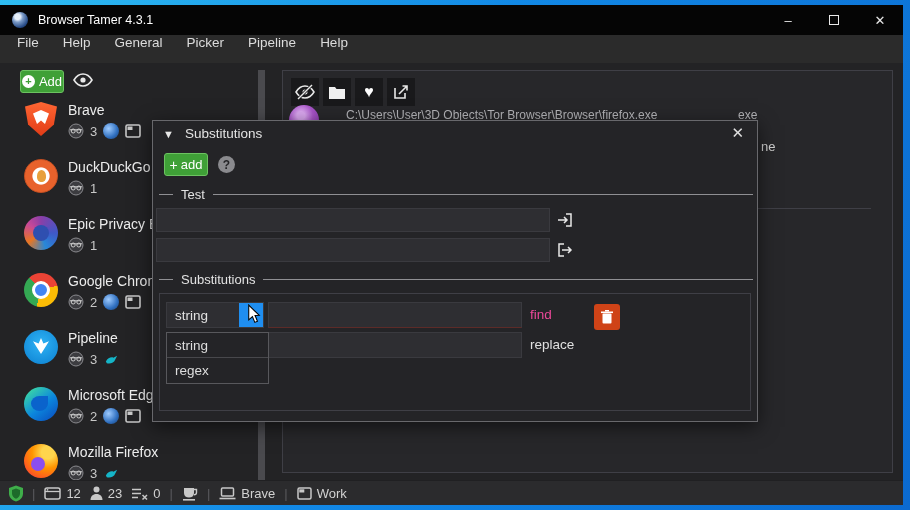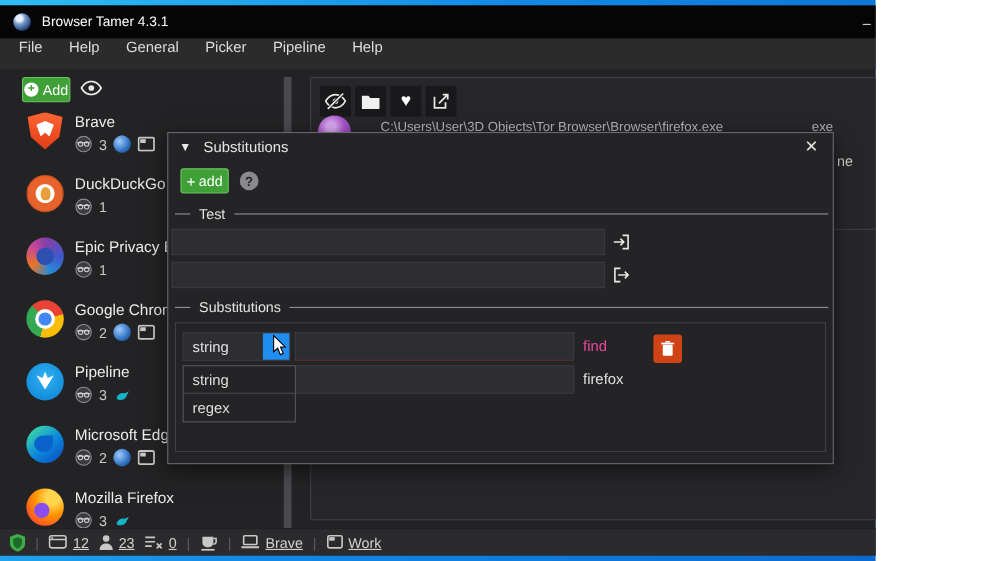--- a/index.html
+++ b/index.html
@@ -1,17 +1,17 @@
 <!DOCTYPE html>
 <html><head>
 <meta charset="utf-8">
 <style>
   * { margin:0; padding:0; box-sizing:border-box; }
   body { font-family:"Liberation Sans", sans-serif; }
-  .page { position:relative; width:796px; height:510px; overflow:hidden;
+  .page { position:relative; width:910px; height:510px; overflow:hidden;
           background:linear-gradient(115deg,#2fbdf2 0%,#1289e6 45%,#0b6ad0 100%); }
   .window { position:absolute; left:0; top:5px; width:903px; height:500px; background:#232325; }
 
   
   .titlebar { position:absolute; left:0; top:0; width:100%; height:30px; background:#050505;
               display:flex; align-items:center; color:#fff; }
   .app-icon { width:16px; height:16px; border-radius:50%; margin:0 10px 0 12px;
               background:radial-gradient(circle at 35% 30%,#e8f1fb 0 18%,#7d9cc8 35%,#274b86 70%,#0e2348); }
   .title-text { font-size:12.5px; }
   .win-controls { margin-left:auto; display:flex; }
@@ -116,21 +116,21 @@
                 border-radius:3px; display:flex; align-items:center; justify-content:center; }
   .dropdown { position:absolute; left:6px; top:38px; width:103px; background:#242427;
               border:1px solid #58585c; z-index:20; }
   .dd-option { height:25px; display:flex; align-items:center; padding-left:8px; font-size:13.5px; color:#dedede; }
   .dd-option:first-child { border-bottom:1px solid #48484c; }
 
   
   .statusbar { position:absolute; left:0; top:475px; width:100%; height:25px; background:#2b2b2d;
                border-top:1px solid #202022; display:flex; align-items:center; gap:9px;
                padding-left:9px; color:#d2d2d2; font-size:13px; }
-  .sb-group { display:flex; align-items:flex-start; gap:5px;text-decoration:underline; }
+  .sb-group { display:flex; align-items:center; gap:5px; }
   .sb-sep { color:#5a5a5e; }
 
   .cursor { position:absolute; left:247px; top:304px; z-index:100; }
 </style>
 </head>
 <body>
 
 <div class="page">
   <div class="window">
 
@@ -375,21 +375,21 @@
         <div class="find-input"></div>
         <div class="find-label">find</div>
         <div class="row-delete">
           <svg width="12" height="14" viewBox="0 0 12 14">
               <rect x="1.5" y="3.5" width="9" height="10" rx="1" fill="#fff"></rect>
               <rect x="0" y="1.5" width="12" height="1.6" fill="#fff"></rect>
               <rect x="4" y="0" width="4" height="1.5" fill="#fff"></rect>
             </svg>
         </div>
         <div class="replace-input"></div>
-        <div class="replace-label">firefox</div>
+        <div class="replace-label">replace</div>
         <div class="dropdown">
           <div class="dd-option">string</div>
           <div class="dd-option">regex</div>
         </div>
       </div>
     </div>
 
     <div class="statusbar">
       <svg width="14" height="17" viewBox="0 0 14 16">
           <path d="M7 0 L14 2.5 V8 C14 12.5 10.5 15 7 16 C3.5 15 0 12.5 0 8 V2.5 Z" fill="#3fae4a"></path>

